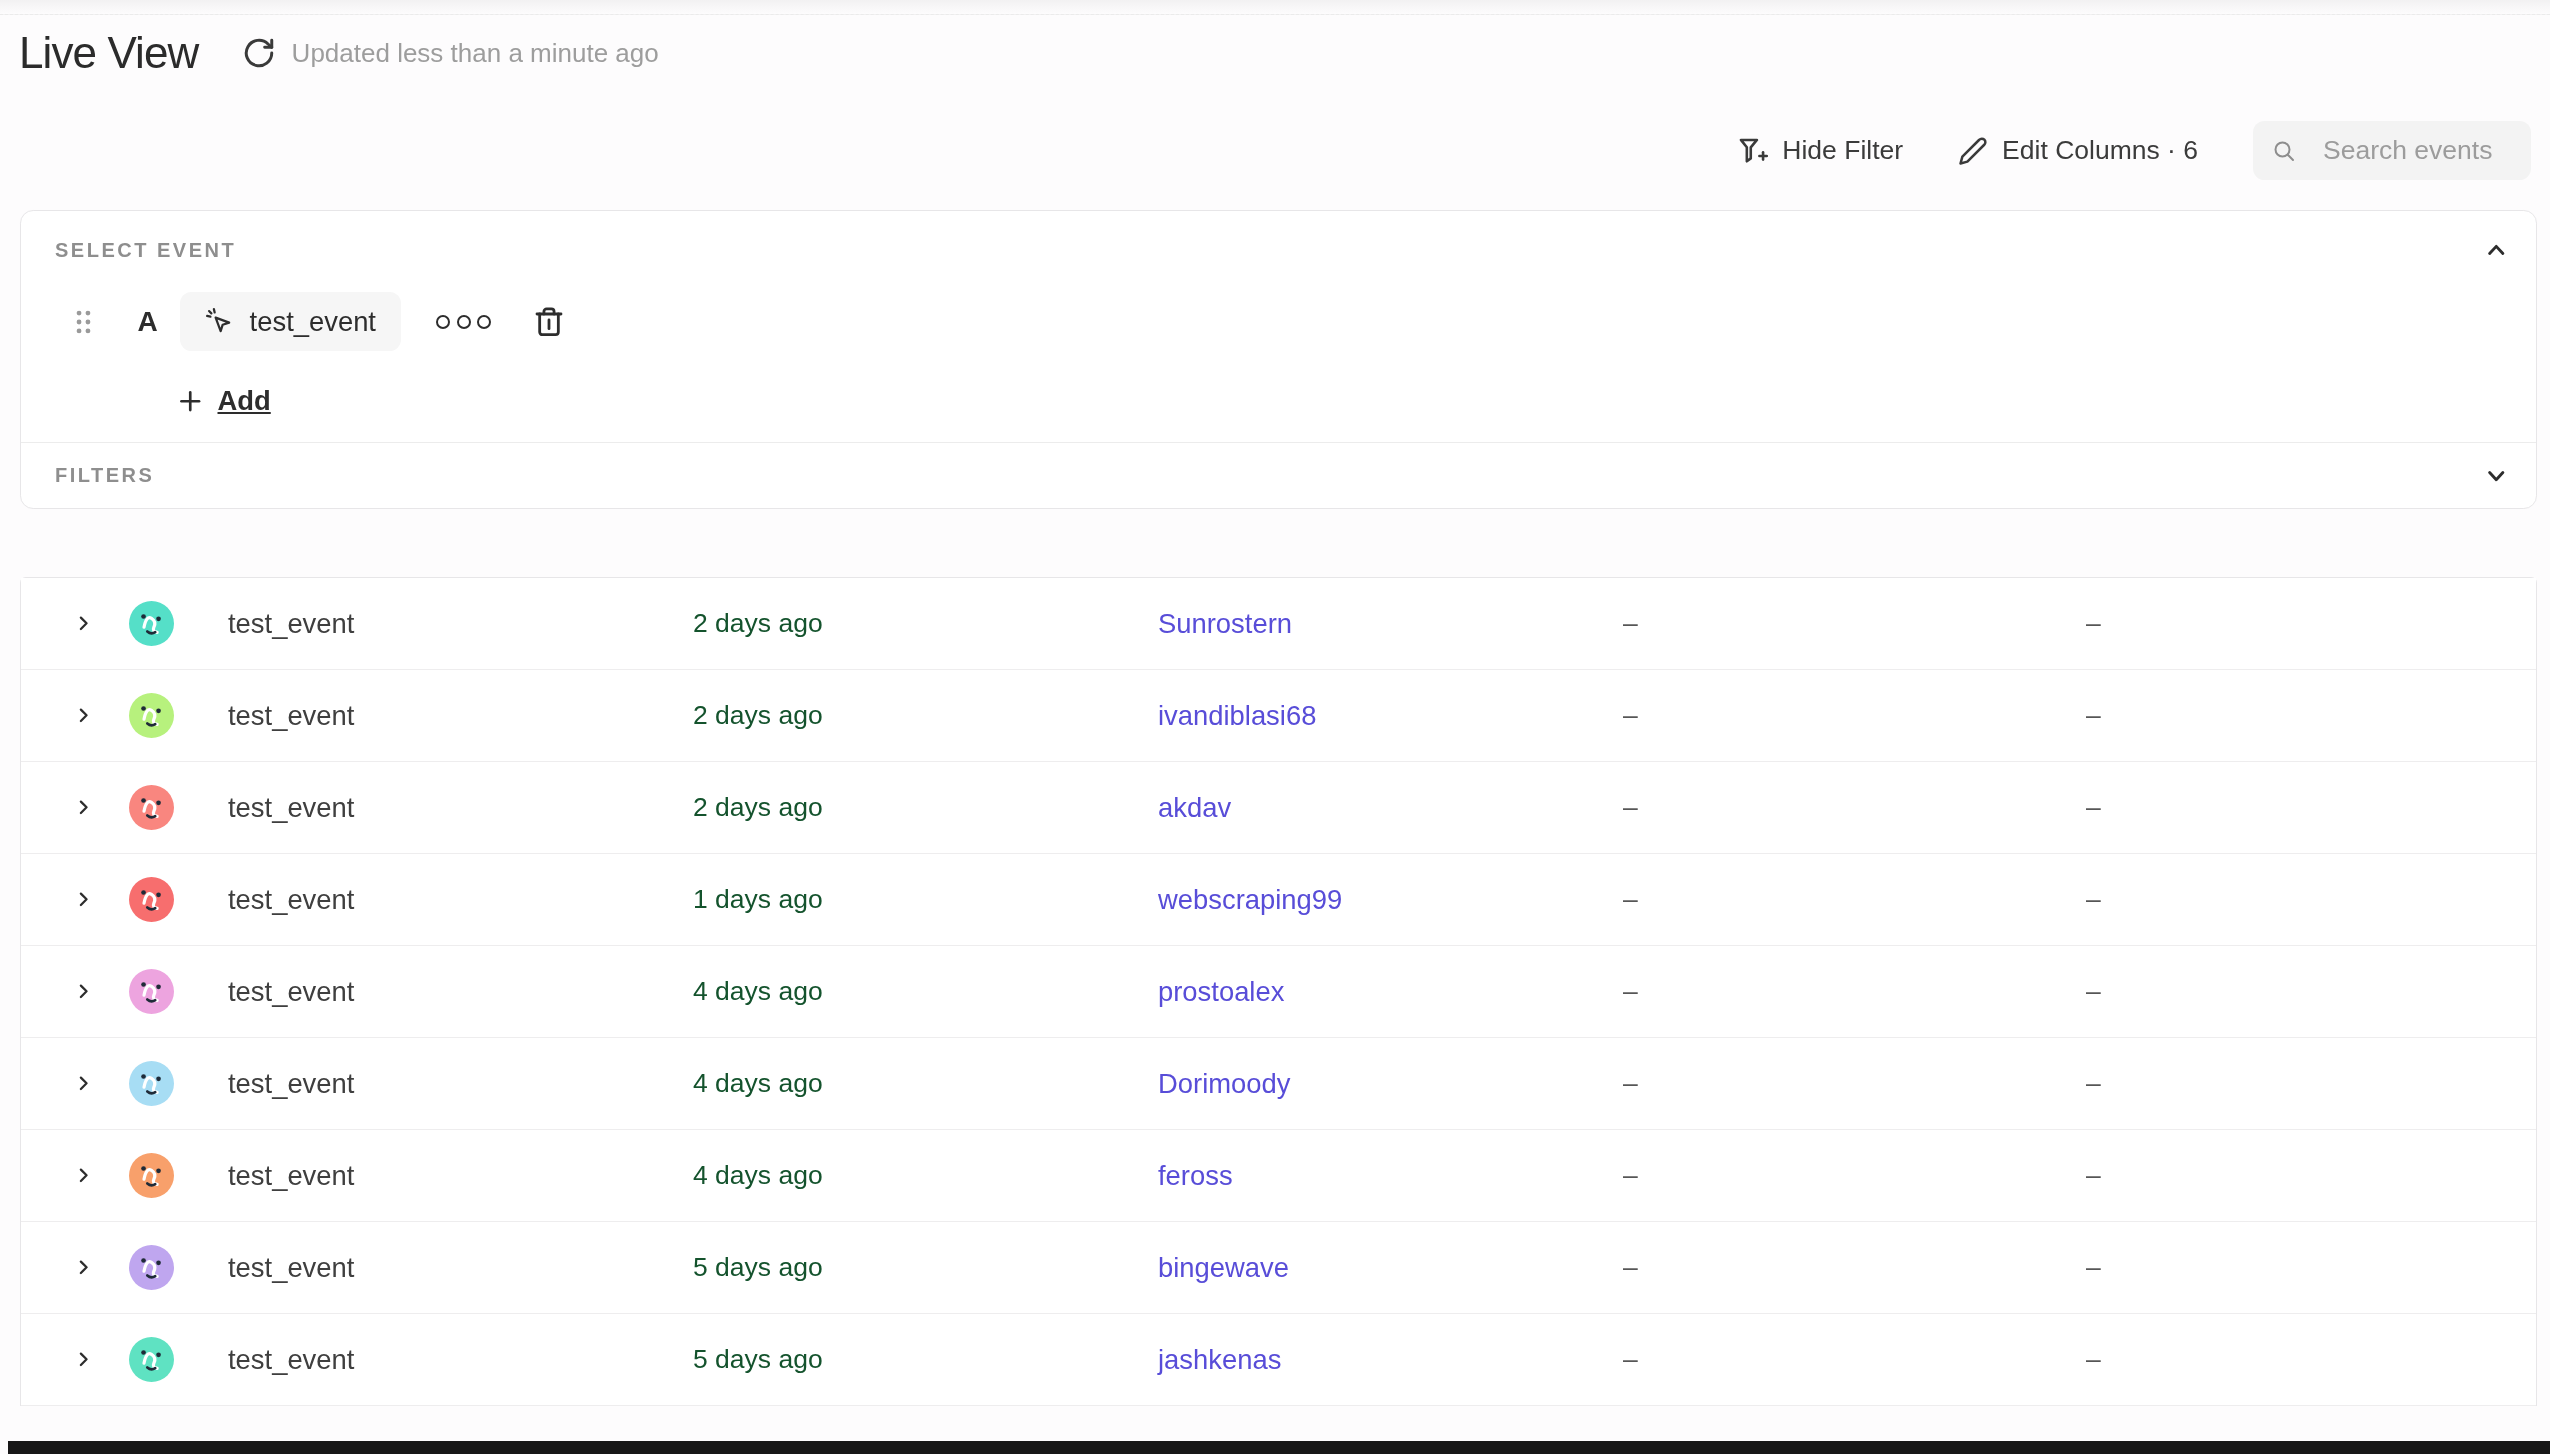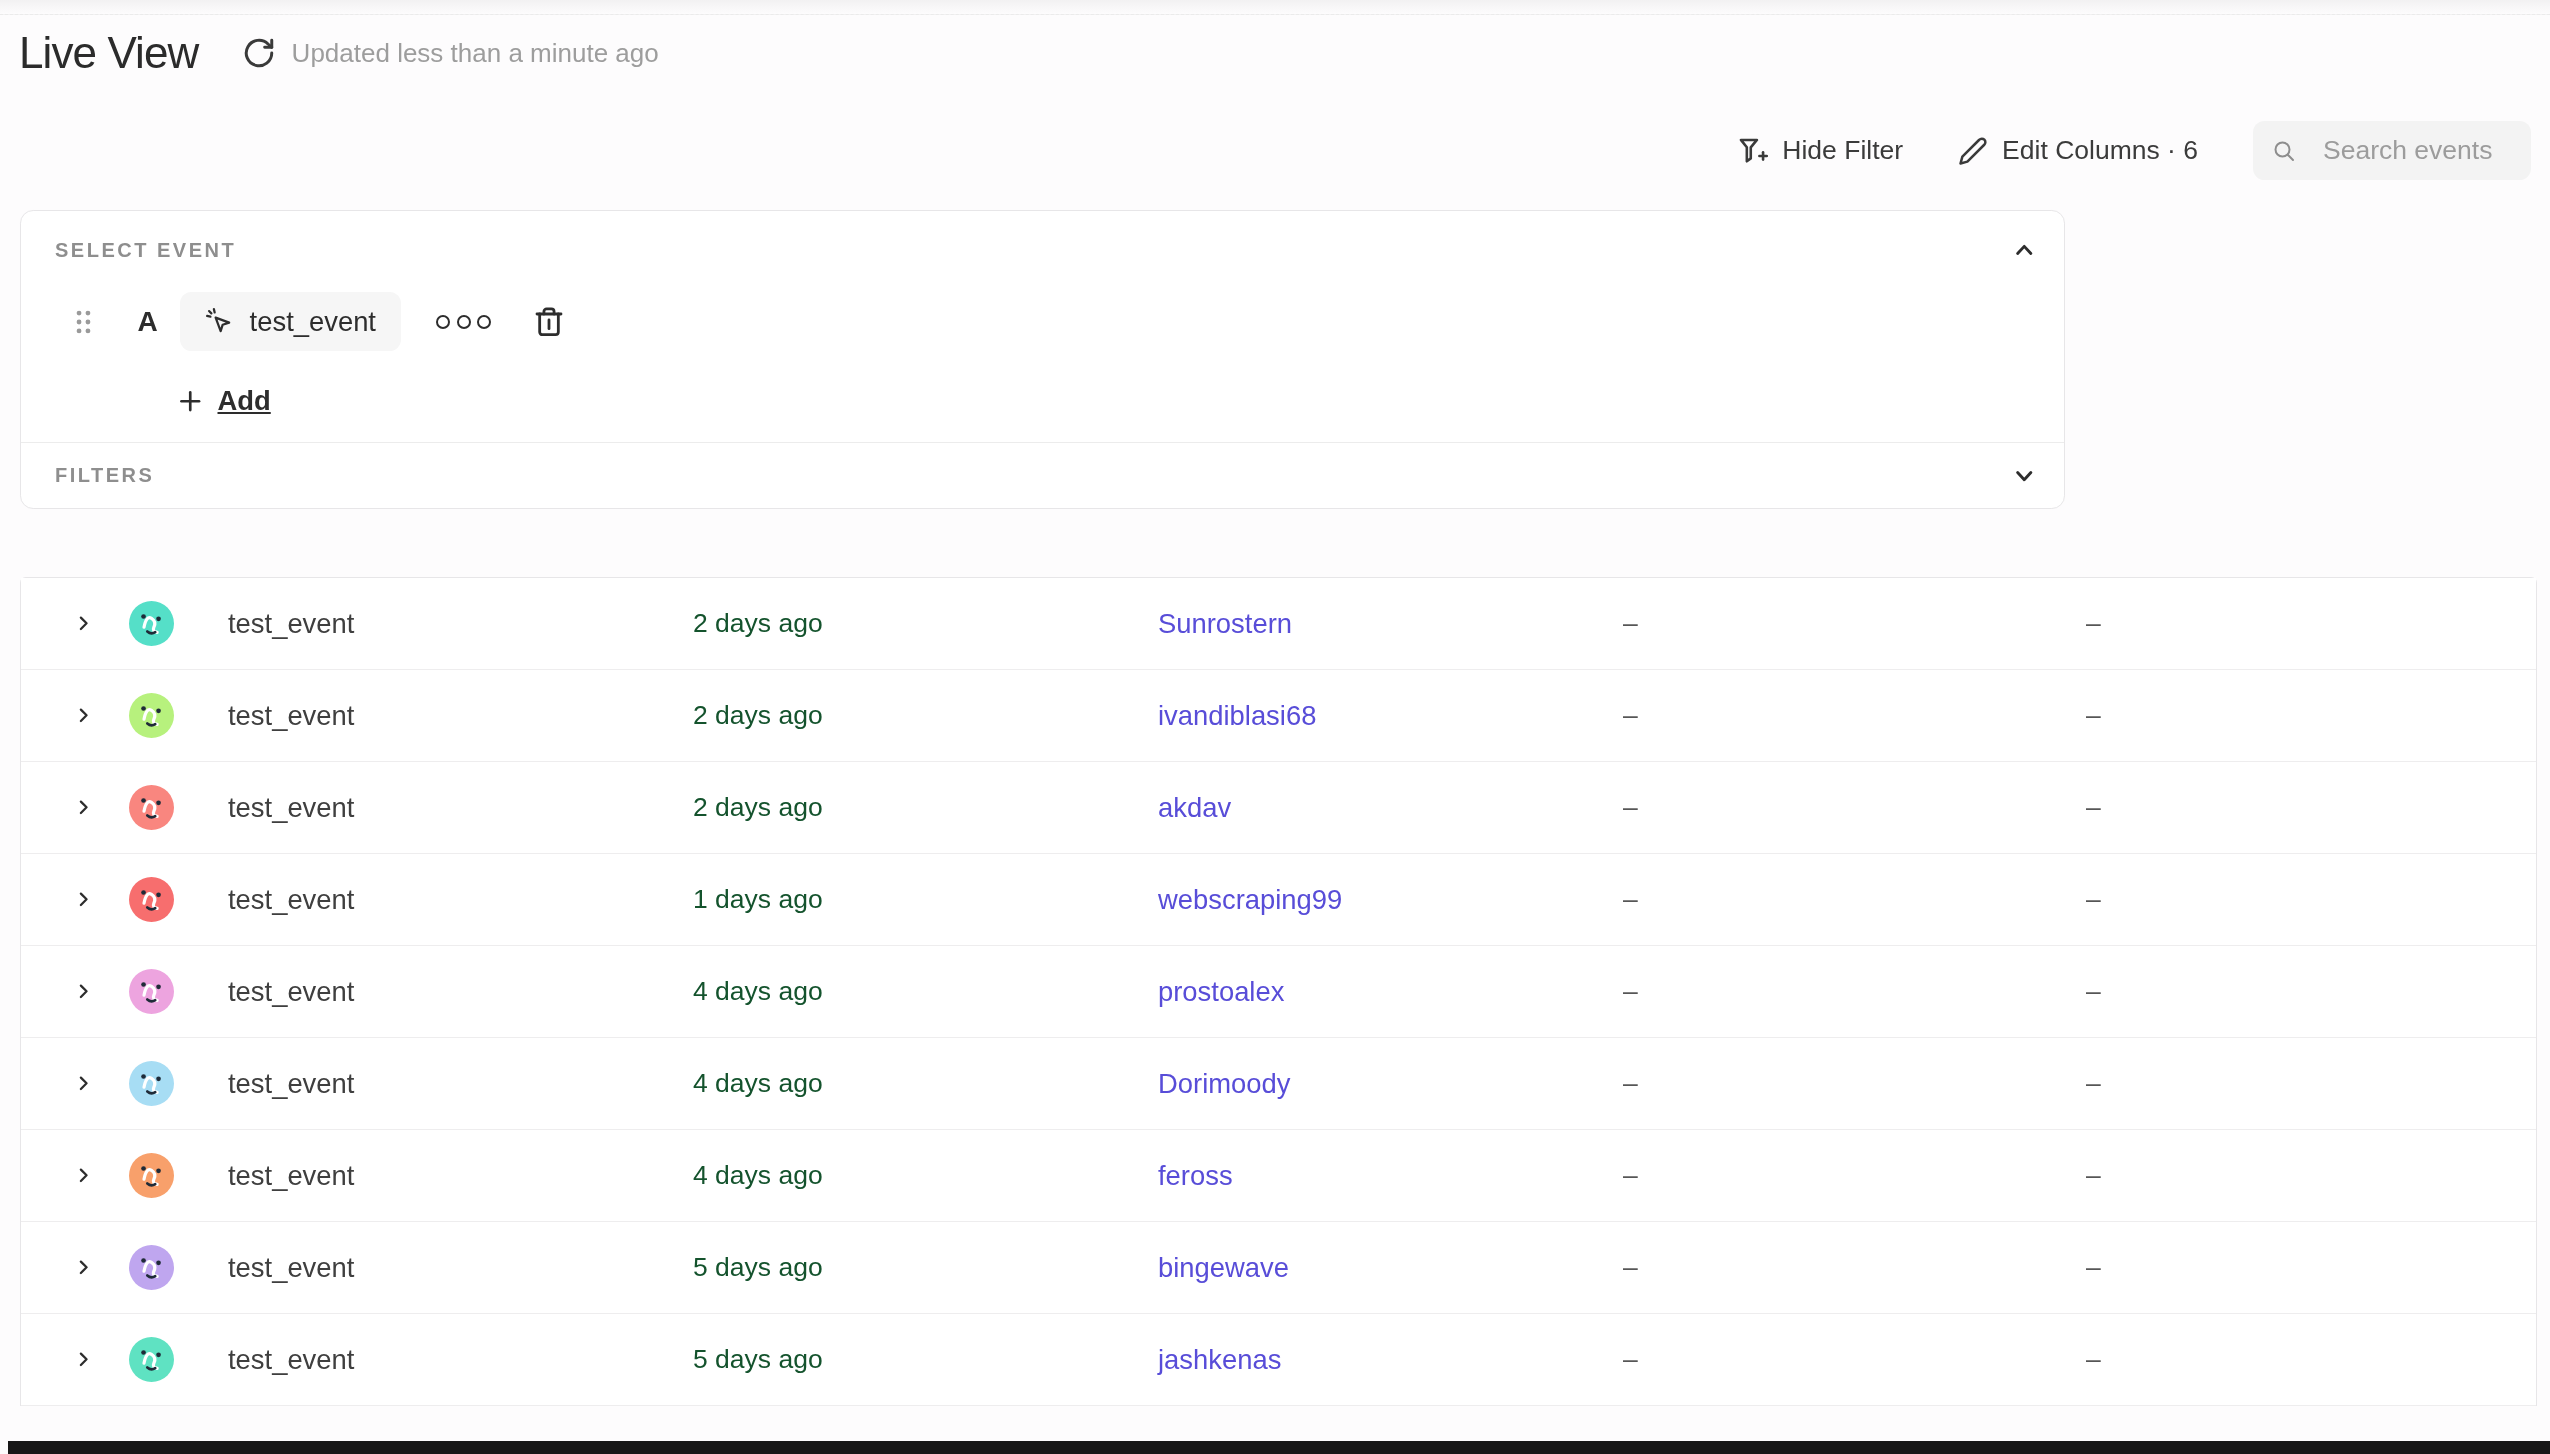--- a/index.html
+++ b/index.html
@@ -22,21 +22,21 @@
     display:flex; justify-content:flex-end; align-items:center; gap:55px; }
   .tool-btn { display:flex; align-items:center; gap:14px; cursor:pointer;
     font-size:26.5px; font-weight:500; color:#3b3b3b; }
   .search-pill { width:278px; height:59px; background:#f3f3f3; border-radius:11.4px;
     display:flex; align-items:center; padding:0 19px; gap:15px; }
   .search-pill input { border:none; outline:none; background:transparent; width:189px;
     font-size:26.5px; color:#3c3c3c; font-family:"Liberation Sans", sans-serif;margin-left:12px; }
   .search-pill input::placeholder { color:#9c9c9c; }
 
   
-  .query-panel { position:absolute; left:20px; top:210px; width:2045px; height:299px;
+  .query-panel { position:absolute; left:20px; top:210px; width:2517px; height:299px;
     background:#fff; border:1.4px solid #e7e6e8; border-radius:13.2px;
     display:flex; flex-direction:column; }
   .section-label { font-size:20px; font-weight:700; letter-spacing:2.5px; color:#8e8e8e; }
   .select-event-section { flex:1; position:relative; padding:28px 24.6px 0 34px; }
   .collapse-toggle { position:absolute; right:24.6px; top:24.6px; width:30px; height:30px;
     display:flex; align-items:center; justify-content:center; cursor:pointer; }
   .event-row { margin-top:30px; display:flex; align-items:center; padding-left:18px; }
   .drag-handle { width:21px; height:28px; cursor:grab; }
   .event-letter { margin-left:42px; font-size:28px; font-weight:700; color:#2d2d2d; width:23px; text-align:center; }
   .event-chip { margin-left:21px; height:59px; background:#f6f6f6; border-radius:11.4px;

